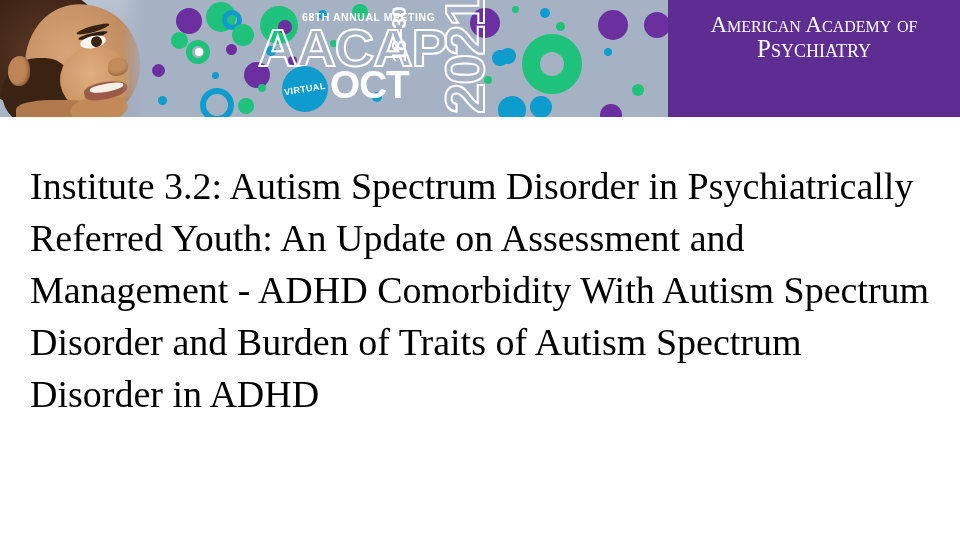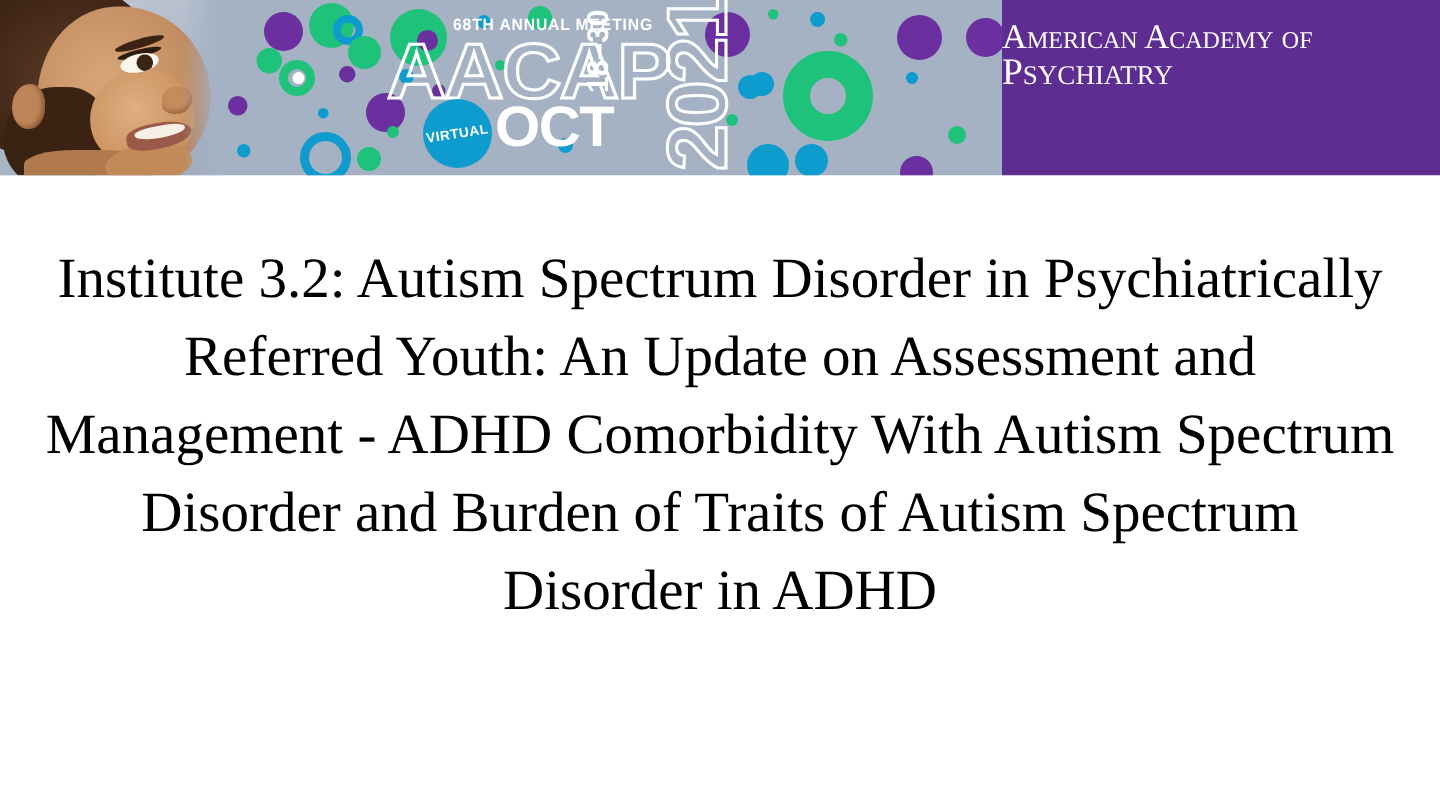--- a/index.html
+++ b/index.html
@@ -278,21 +278,21 @@
   .logo-panel {
     position: absolute;
     left: 668px; top: 0;
     width: 292px; height: 117px;
     background: #5e2d91;
   }
   .logo-lines {
     position: absolute;
     left: 0; right: 0;
     top: 13px;
-    text-align: left;
+    text-align: center;
     color: #ffffff;
     font-family: "Liberation Serif", serif;
   }
   .logo-l1, .logo-l2, .logo-l3 {
     font-variant: small-caps;
     font-weight: 400;
     line-height: 1.02;
     white-space: nowrap;
   }
   .logo-l1 { font-size: 23px; letter-spacing: 0px; }
@@ -307,21 +307,21 @@
     color: #ffffff;
     white-space: nowrap;
   }
 
   
   .title {
     position: absolute;
     left: 30px;
     top: 160px;
     width: 900px;
-    text-align: center;
+    text-align: left;
     font-family: "Liberation Serif", serif;
     font-size: 38px;
     line-height: 52px;
     color: #000000;
     font-weight: 400;
   }
 </style>
 </head>
 <body>
 

